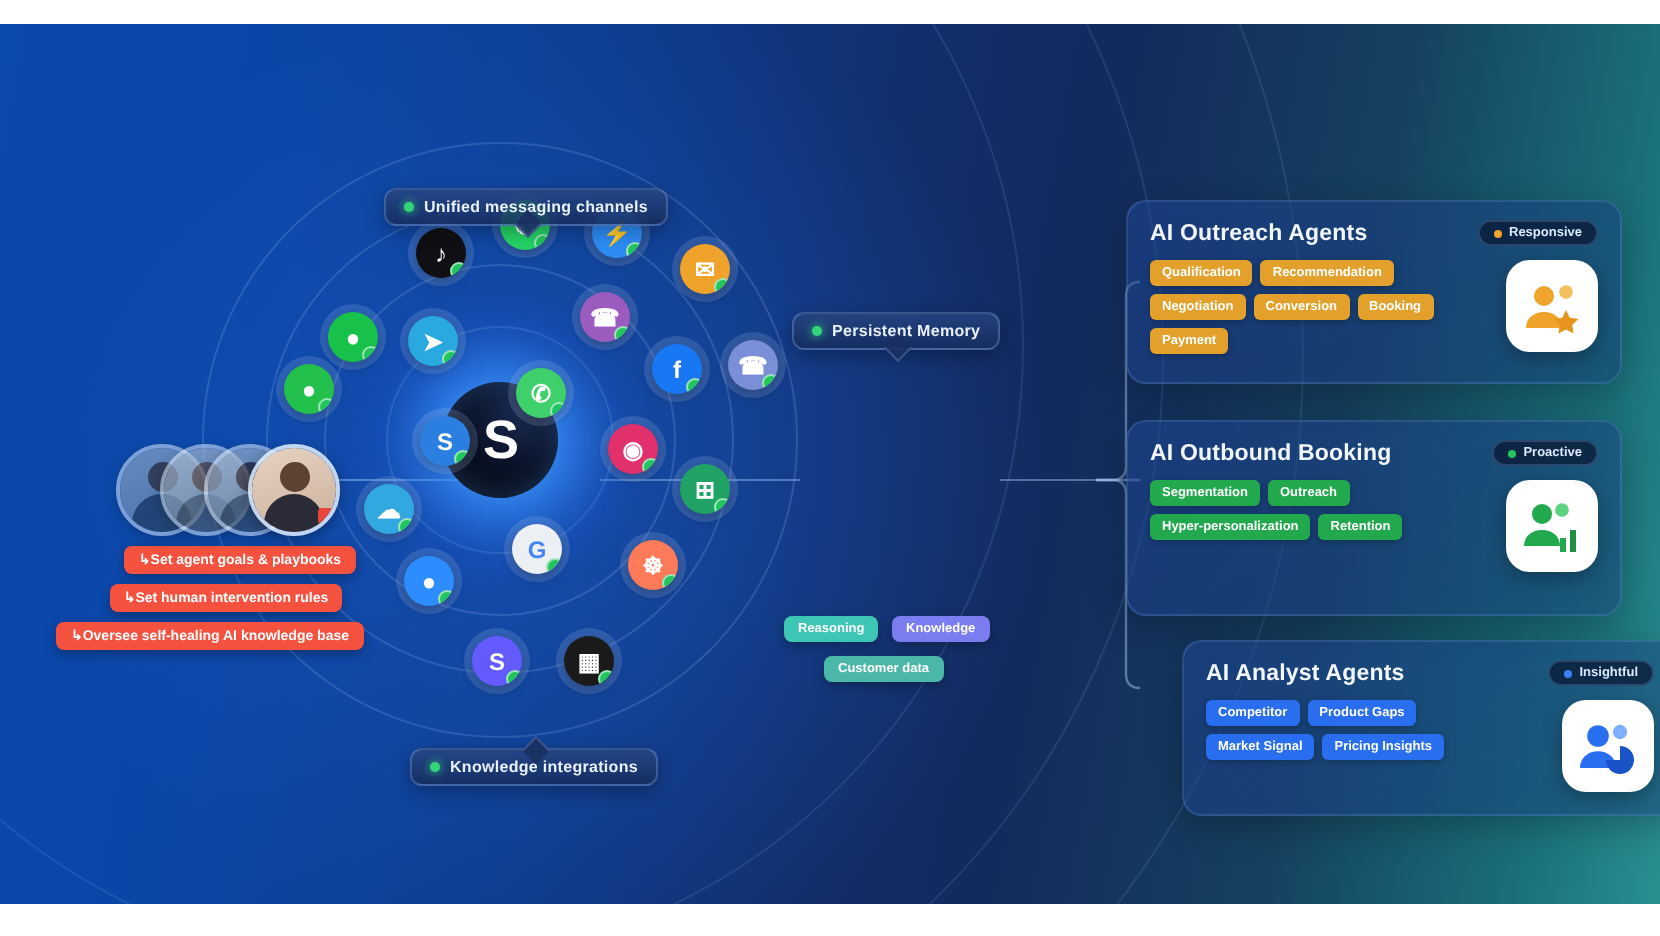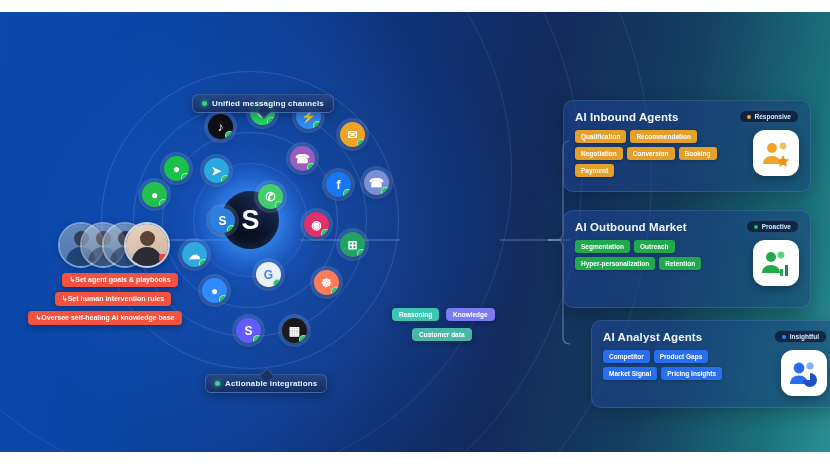--- a/index.html
+++ b/index.html
@@ -235,23 +235,28 @@
             <span class="gl">▦</span>
           </div>
         </div>
     </div>
 
     <div class="tip" style="left:192px;top:82px;">
       <span class="dot"></span>
       <span>Unified messaging channels</span>
       <span class="tail"></span>
     </div>
+    <div class="tip" style="left:396px;top:144px;">
+      <span class="dot"></span>
+      <span>Persistent Memory</span>
+      <span class="tail"></span>
+    </div>
     <div class="tip up" style="left:205px;top:362px;">
       <span class="dot"></span>
-      <span>Actionable integrations</span>
+      <span>Knowledge integrations</span>
       <span class="tail"></span>
     </div>
 
     <div id="human">
       <div id="avatars">
         <div class="av dim" style="left:0px;">
           <i style="background:linear-gradient(160deg,#9fb4cc,#6f8aa8)"></i>
           <span class="head" style="background:#4a3a30"></span>
             <span class="body" style="background:#2f4257"></span>
         </div>
@@ -280,21 +285,21 @@
 
     <div id="cap-layer">
         <span class="cpill" style="left: 392px; top: 296px; background: rgb(62, 198, 180);">Reasoning</span>
         <span class="cpill" style="left: 446px; top: 296px; background: rgb(122, 124, 240);">Knowledge</span>
         <span class="cpill" style="left: 412px; top: 316px; background: rgb(75, 183, 168);">Customer data</span>
       </div>
 
     <div id="cards">
         <div class="card" style="top: 88px; min-height: 92px;">
           <div class="hdr">
-            <div class="ctitle">AI Inbound Agents</div>
+            <div class="ctitle">AI Outreach Agents</div>
             <div class="badge">
               <span class="bd" style="background: rgb(240, 163, 42);"></span>
               <span>Responsive</span>
             </div>
           </div>
           <div class="inner">
             <div class="tags">
               <span class="tag" style="background: rgb(227, 161, 44);">Qualification</span>
               <span class="tag" style="background: rgb(227, 161, 44);">Recommendation</span>
               <span class="tag" style="background: rgb(227, 161, 44);">Negotiation</span>
@@ -307,21 +312,21 @@
                 <circle cx="12" cy="11" r="5" fill="#f0a32a"></circle>
                 <circle cx="23" cy="9" r="3.4" fill="#f6bf5e"></circle>
                 <path d="M3 27c0-5 4-8 9-8s9 3 9 8z" fill="#f0a32a"></path>
                 <path d="M23 18l1.9 3.9 4.3.6-3.1 3 .7 4.3-3.8-2-3.8 2 .7-4.3-3.1-3 4.3-.6z" fill="#e8941c"></path>
               </svg>
             </div>
           </div>
         </div>
         <div class="card" style="top: 198px; min-height: 98px;">
           <div class="hdr">
-            <div class="ctitle">AI Outbound Market</div>
+            <div class="ctitle">AI Outbound Booking</div>
             <div class="badge">
               <span class="bd" style="background: rgb(34, 197, 94);"></span>
               <span>Proactive</span>
             </div>
           </div>
           <div class="inner">
             <div class="tags">
               <span class="tag" style="background: rgb(34, 169, 78);">Segmentation</span>
               <span class="tag" style="background: rgb(34, 169, 78);">Outreach</span>
               <span class="tag" style="background: rgb(34, 169, 78);">Hyper-personalization</span>

